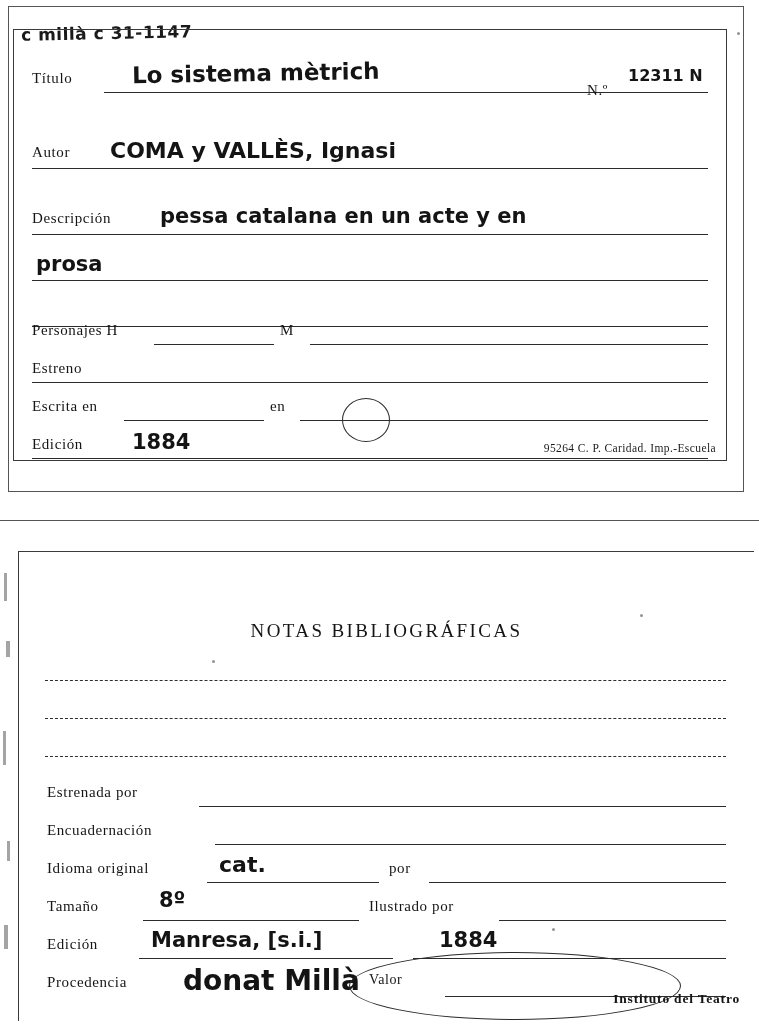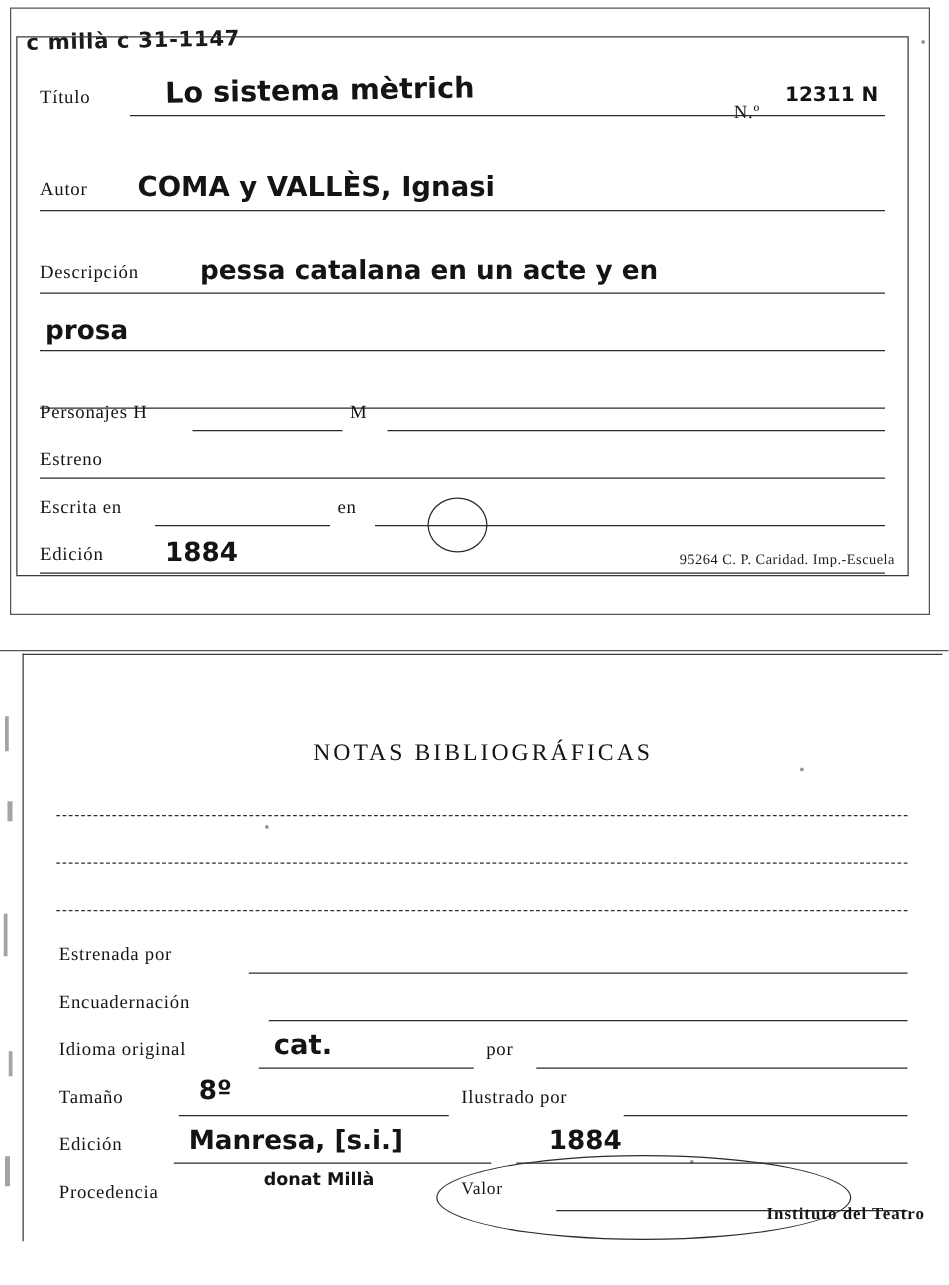--- a/index.html
+++ b/index.html
@@ -112,21 +112,21 @@
     top: 520px;
     width: 759px;
     height: 508px;
     background: #fff;
     border-top: 1px solid #555;
     box-sizing: border-box;
   }
   .card-bottom-inner {
     position: absolute;
     left: 18px;
-    top: 2px;
+    top: 30px;
     width: 736px;
     height: 470px;
     border-left: 1.5px solid #3a3a3a;
     border-top: 1.5px solid #3a3a3a;
     box-sizing: border-box;
     padding-left: 12px;
   }
   .notes-title {
     position: absolute;
     left: 0;
@@ -274,21 +274,21 @@
         <div class="rule" style="left:92px; width:254px; top:26px;"></div>
         <span class="hval" style="left:104px; top:-4px; font-size:21px;">Manresa, [s.i.]</span>
         <span class="flabel" style="left:322px; font-size:14px; top:8px;margin-top:32px;">Valor</span>
         <div class="rule" style="left:366px; right:0; top:26px;"></div>
         <span class="hval" style="left:392px; top:-4px; font-size:21px;">1884</span>
       </div>
 
       <div class="fieldrow" style="top:418px; left:28px; right:28px;">
         <span class="flabel">Procedencia</span>
         <div class="rule" style="left:398px; right:0; top:26px;"></div>
-        <span class="hval" style="left:136px; top:-6px; font-size:14px;margin-left:28px;">donat Millà</span>
+        <span class="hval" style="left:136px; top:-6px; font-size:28px;">donat Millà</span>
       </div>
 
       <div class="blob" style="left:330px; top:400px; width:330px; height:66px; border-radius:50%;"></div>
 
       <div class="footer-right">Instituto del Teatro</div>
     </div>
 
     <div class="edge-fleck" style="left:4px; top:52px; width:3px; height:28px;"></div>
     <div class="edge-fleck" style="left:6px; top:120px; width:4px; height:16px;"></div>
     <div class="edge-fleck" style="left:3px; top:210px; width:3px; height:34px;"></div>

